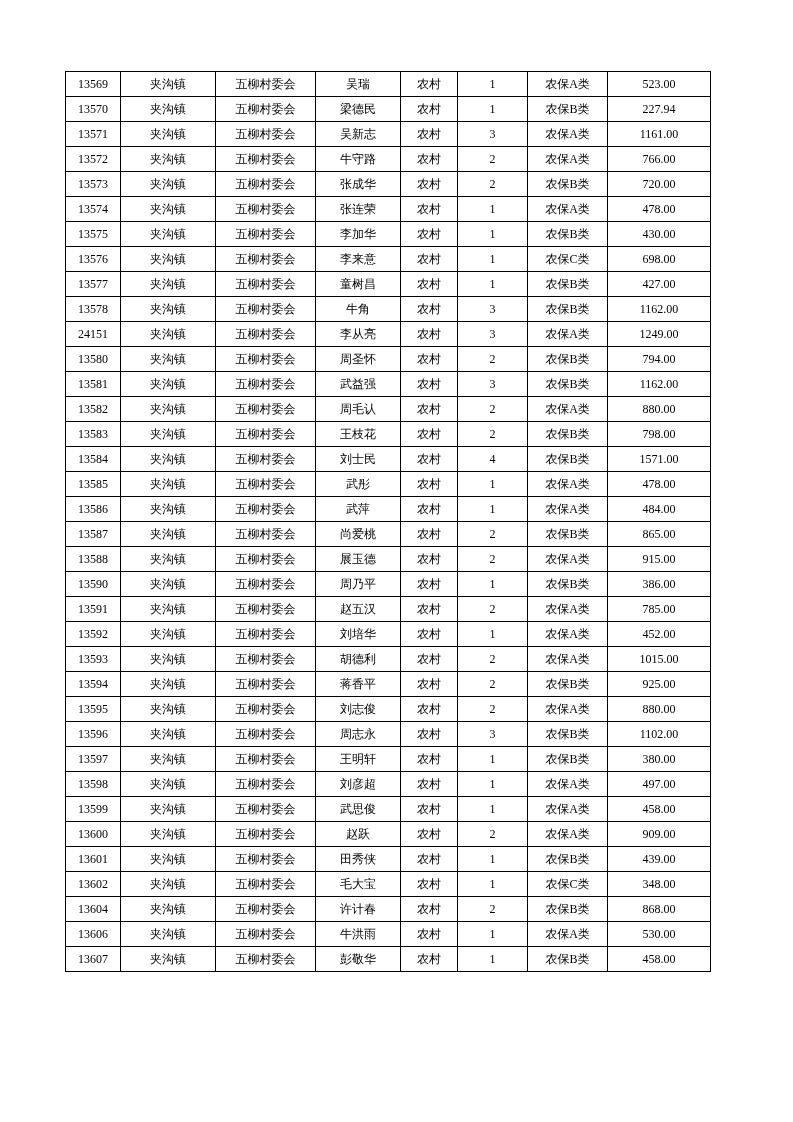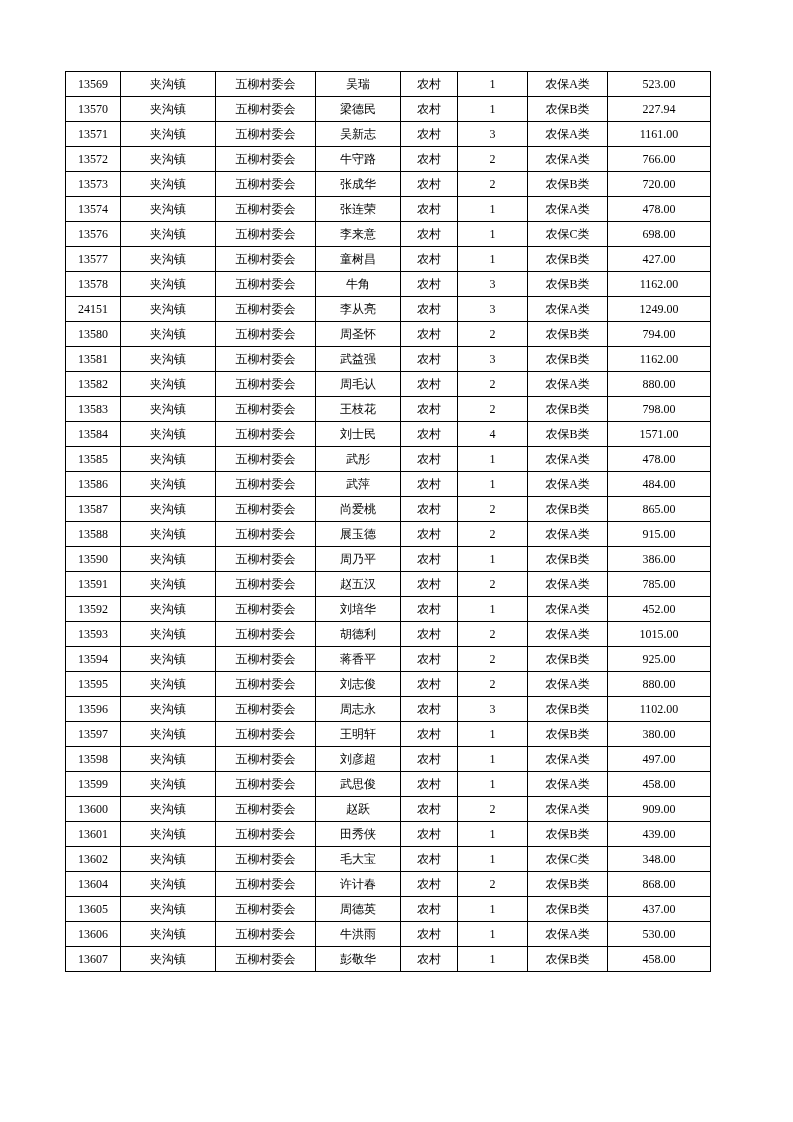--- a/index.html
+++ b/index.html
@@ -101,20 +101,30 @@
           <td>13574</td>
           <td>夹沟镇</td>
           <td>五柳村委会</td>
           <td>张连荣</td>
           <td>农村</td>
           <td>1</td>
           <td>农保A类</td>
           <td>478.00</td>
         </tr>
         <tr>
+          <td>13575</td>
+          <td>夹沟镇</td>
+          <td>五柳村委会</td>
+          <td>李加华</td>
+          <td>农村</td>
+          <td>1</td>
+          <td>农保B类</td>
+          <td>430.00</td>
+        </tr>
+        <tr>
           <td>13576</td>
           <td>夹沟镇</td>
           <td>五柳村委会</td>
           <td>李来意</td>
           <td>农村</td>
           <td>1</td>
           <td>农保C类</td>
           <td>698.00</td>
         </tr>
         <tr>
@@ -369,30 +379,20 @@
         </tr>
         <tr>
           <td>13604</td>
           <td>夹沟镇</td>
           <td>五柳村委会</td>
           <td>许计春</td>
           <td>农村</td>
           <td>2</td>
           <td>农保B类</td>
           <td>868.00</td>
-        </tr>
-        <tr>
-          <td>13605</td>
-          <td>夹沟镇</td>
-          <td>五柳村委会</td>
-          <td>周德英</td>
-          <td>农村</td>
-          <td>1</td>
-          <td>农保B类</td>
-          <td>437.00</td>
         </tr>
         <tr>
           <td>13606</td>
           <td>夹沟镇</td>
           <td>五柳村委会</td>
           <td>牛洪雨</td>
           <td>农村</td>
           <td>1</td>
           <td>农保A类</td>
           <td>530.00</td>

